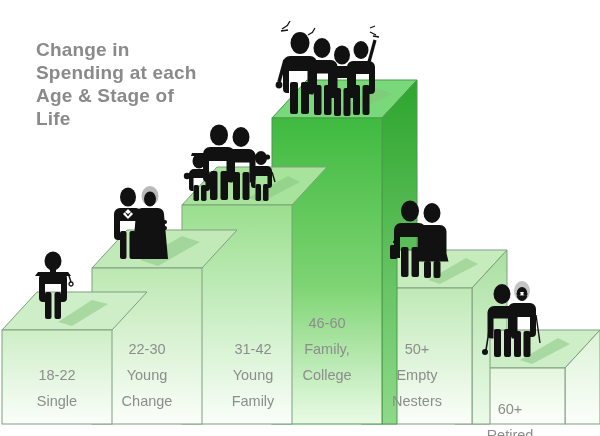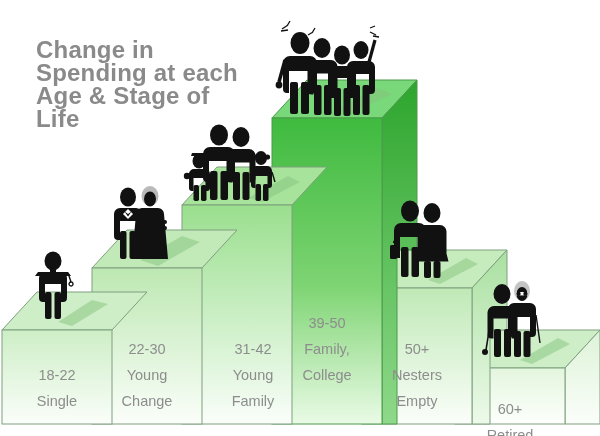--- a/index.html
+++ b/index.html
@@ -9,21 +9,21 @@
     font-family:"Liberation Sans", sans-serif;
     overflow:hidden;
     position:relative;
   }
   #stage{position:absolute;left:0;top:0;width:600px;height:436px;}
   svg.layer{position:absolute;left:0;top:0;width:600px;height:436px;}
   #title{
     position:absolute;
     left:36px;top:38px;
     width:215px;
-    font-size:24px;
+    font-size:19px;
     font-weight:bold;
     line-height:23px;
     color:#8a8a8a;
     letter-spacing:.2px;
     white-space:pre-line;
     z-index:40;
     pointer-events:none;
   }
   .steplabel{
     position:absolute;
@@ -253,29 +253,29 @@
     <div>Change</div>
   </div>
 
   <div class="steplabel" style="left:198px;top:336px;width:110px;">
     <div>31-42</div>
     <div>Young</div>
     <div>Family</div>
   </div>
 
   <div class="steplabel" style="left:272px;top:310px;width:110px;">
-    <div>39-50</div>
+    <div>46-60</div>
     <div>Family,</div>
     <div>College</div>
   </div>
 
   <div class="steplabel" style="left:362px;top:336px;width:110px;">
     <div>50+</div>
+    <div>Empty</div>
     <div>Nesters</div>
-    <div>Empty</div>
   </div>
 
   <div class="steplabel" style="left:455px;top:396px;width:110px;">
     <div>60+</div>
     <div>Retired</div>
   </div>
 
 </div>
 
 </body></html>

